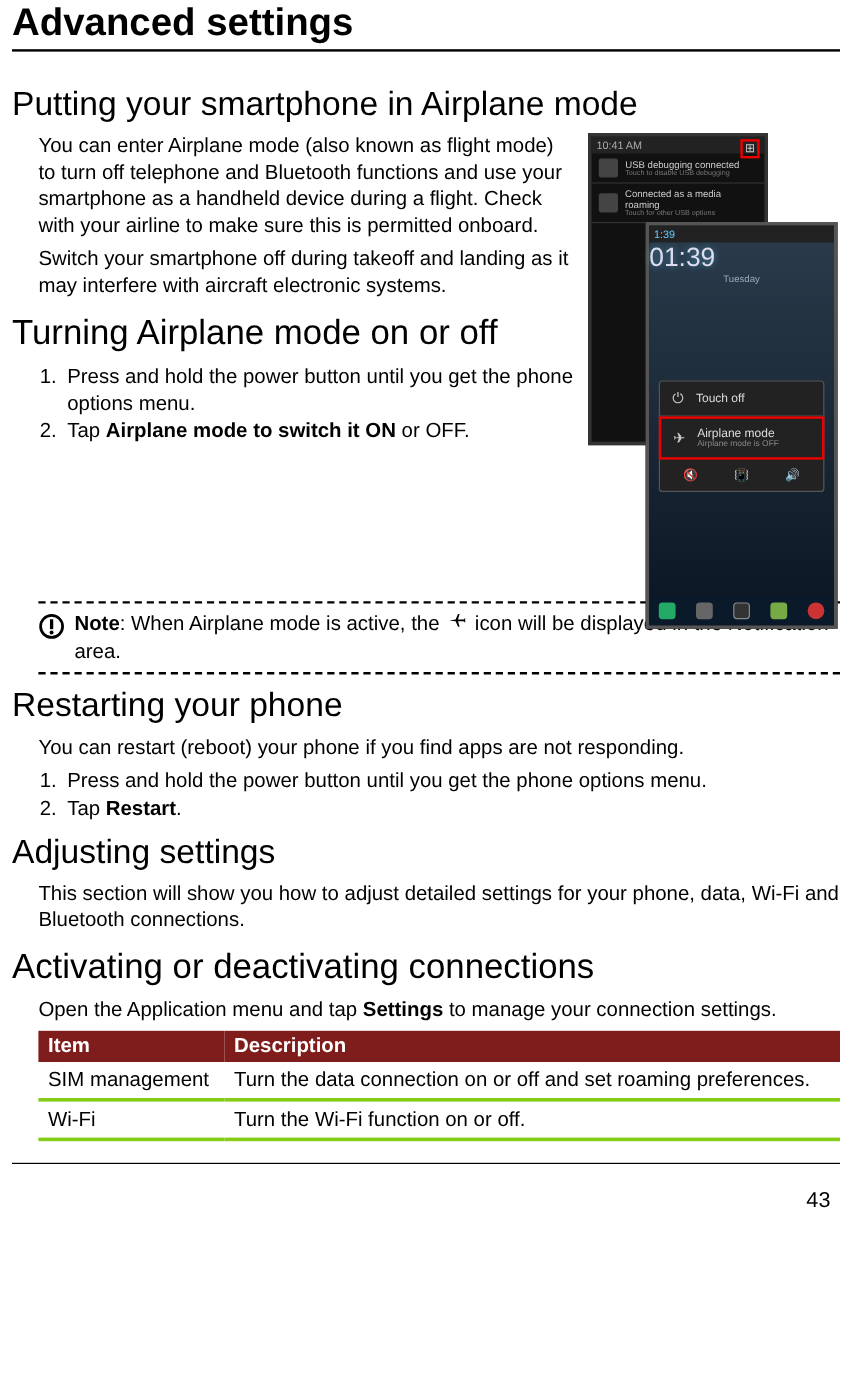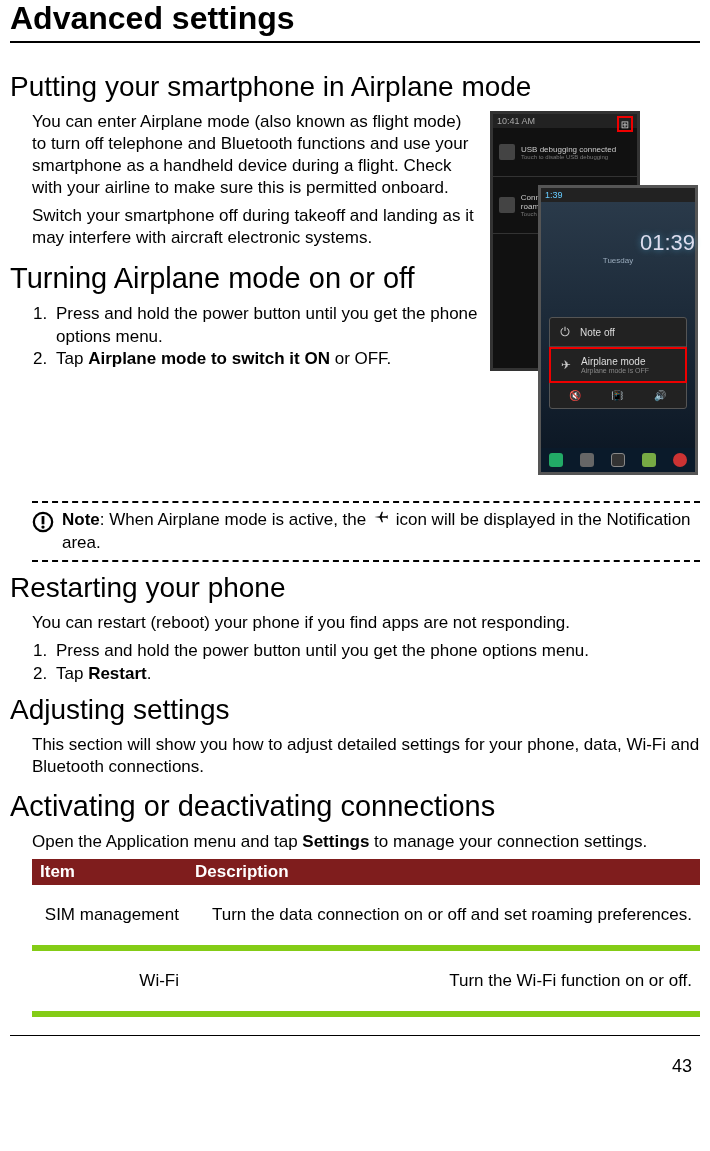--- a/index.html
+++ b/index.html
@@ -5,28 +5,28 @@
     * { box-sizing: border-box; margin: 0; padding: 0; }
     body { font-family: Arial, Helvetica, sans-serif; width: 710px; background: #fff; color: #000; padding: 0 10px; }
     h1 { font-size: 32px; font-weight: bold; border-bottom: 2px solid #000; padding-bottom: 4px; margin-bottom: 28px; }
     h2 { font-size: 28px; font-weight: normal; margin-top: 8px; margin-bottom: 8px; }
     h3 { font-size: 29px; font-weight: normal; margin-top: 12px; margin-bottom: 8px; }
     .body-text { font-size: 17px; line-height: 1.3; margin: 6px 0 6px 22px; }
     ol { margin: 4px 0 4px 42px; font-size: 17px; line-height: 1.35; }
     ol li { padding-left: 4px; }
     .floated-imgs { float: right; width: 210px; height: 380px; position: relative; margin-left: 10px; }
     .phone1 { position: absolute; top: 0; left: 0; width: 150px; height: 260px; border: 3px solid #333; background: #111; }
-    .phone2 { position: absolute; top: 74px; left: 48px; width: 160px; height: 290px; border: 3px solid #555; background: #1a1a1a; }
+    .phone2 { position: absolute; top: 74px; left: 48px; width: 160px; height: 339px; border: 3px solid #555; background: #1a1a1a; }
     .statusbar { background: #222; color: #aaa; font-size: 9px; padding: 2px 4px; display: flex; justify-content: flex-start; align-items: center; }
     .redbox { border: 2px solid #e00; }
     .redbox-sm { position: absolute; top: 2px; right: 4px; width: 16px; height: 16px; display: flex; align-items: center; justify-content: center; }
-    .p1-row { display: flex; align-items: center; padding: 16px 6px; color: #ccc; font-size: 8px; border-bottom: 1px solid #333; gap: 6px; }
+    .p1-row { display: flex; align-items: center; padding: 4px 6px; color: #ccc; font-size: 8px; border-bottom: 1px solid #333; gap: 6px; }
     .p1-row .ico { width: 16px; height: 16px; background: #444; border-radius: 2px; }
     .p2-body { position: relative; height: calc(100% - 14px); background: linear-gradient(#2a3a4a, #0a1522); }
-    .clock { color: #dde; font-size: 22px; text-align: right; padding-top: 28px; font-weight: 300; text-shadow: 0 0 6px #48a; }
+    .clock { color: #dde; font-size: 22px; text-align: left; font-weight: 300; text-shadow: 0 0 6px #48a; }
     .date { color: #9ab; font-size: 8px; text-align: center; }
     .options-box { position: absolute; top: 115px; left: 8px; right: 8px; background: #222; border: 1px solid #555; border-radius: 3px; }
     .opt-row { display: flex; align-items: center; gap: 8px; padding: 7px 8px; color: #ddd; font-size: 10px; border-bottom: 1px solid #444; }
     .opt-row:last-child { border-bottom: none; }
     .opt-row .oicon { width: 14px; height: 14px; color: #ccc; display: flex; align-items: center; justify-content: center; font-size: 12px; }
     .opt-sub { color: #888; font-size: 7px; display: block; }
     .opt-red { border: 2px solid #e00; margin: 0 -1px; }
     .dock { position: absolute; bottom: 0; left: 0; right: 0; height: 24px; background: #0a1a2a; display: flex; justify-content: space-around; align-items: center; }
     .dock .dicon { width: 14px; height: 14px; border-radius: 3px; }
     .note-block { border-top: 2px dashed #000; border-bottom: 2px dashed #000; margin: 10px 0 10px 22px; padding: 6px 0; display: flex; gap: 8px; }
@@ -38,21 +38,21 @@
       radial-gradient(circle at 20% 20%, #000 2px, transparent 2px),
       radial-gradient(circle at 50% 20%, #000 2px, transparent 2px),
       radial-gradient(circle at 80% 20%, #000 2px, transparent 2px),
       radial-gradient(circle at 20% 80%, #000 2px, transparent 2px),
       radial-gradient(circle at 50% 80%, #000 2px, transparent 2px),
       radial-gradient(circle at 80% 80%, #000 2px, transparent 2px);
     }
     .grid-icon-inline::after { content: ""; position: absolute; top: 50%; left: 0; right: 0; border-top: 1.5px solid #000; }
     table.settings { width: calc(100% - 22px); margin-left: 22px; border-collapse: collapse; font-size: 17px; margin-top: 6px; }
     table.settings th { background: #7f1d1d; color: #fff; text-align: left; padding: 3px 8px; font-weight: bold; }
-    table.settings td { padding: 20px 8px; border-bottom: 6px solid #84cc16; vertical-align: top; text-align: right; }
+    table.settings td { padding: 5px 8px; border-bottom: 3px solid #84cc16; vertical-align: top; }
     .bold { font-weight: bold; }
     .clearfix::after { content: ""; display: table; clear: both; }
     .page-num { text-align: right; font-size: 18px; margin-top: 18px; padding-right: 8px; border-top: 1.5px solid #000; padding-top: 20px; }
     .or-text { margin: 14px 0 14px 22px; font-size: 17px; }
   </style>
 </head>
 <body>
 
 <h1>Advanced settings</h1>
 
@@ -86,21 +86,21 @@
       <div class="statusbar">
         <span></span>
         <span style="color:#6cf;">1:39</span>
       </div>
       <div class="p2-body">
         <div class="clock">01:39</div>
         <div class="date">Tuesday</div>
         <div class="options-box">
           <div class="opt-row">
             <div class="oicon">⏻</div>
-            <span>Note off</span>
+            <span>Touch off</span>
           </div>
           <div class="opt-row opt-red">
             <div class="oicon">✈</div>
             <div>
               <span>Airplane mode</span>
               <span class="opt-sub">Airplane mode is OFF</span>
             </div>
           </div>
           <div class="opt-row" style="justify-content:space-around;">
             <span style="color:#888;">🔇</span>

